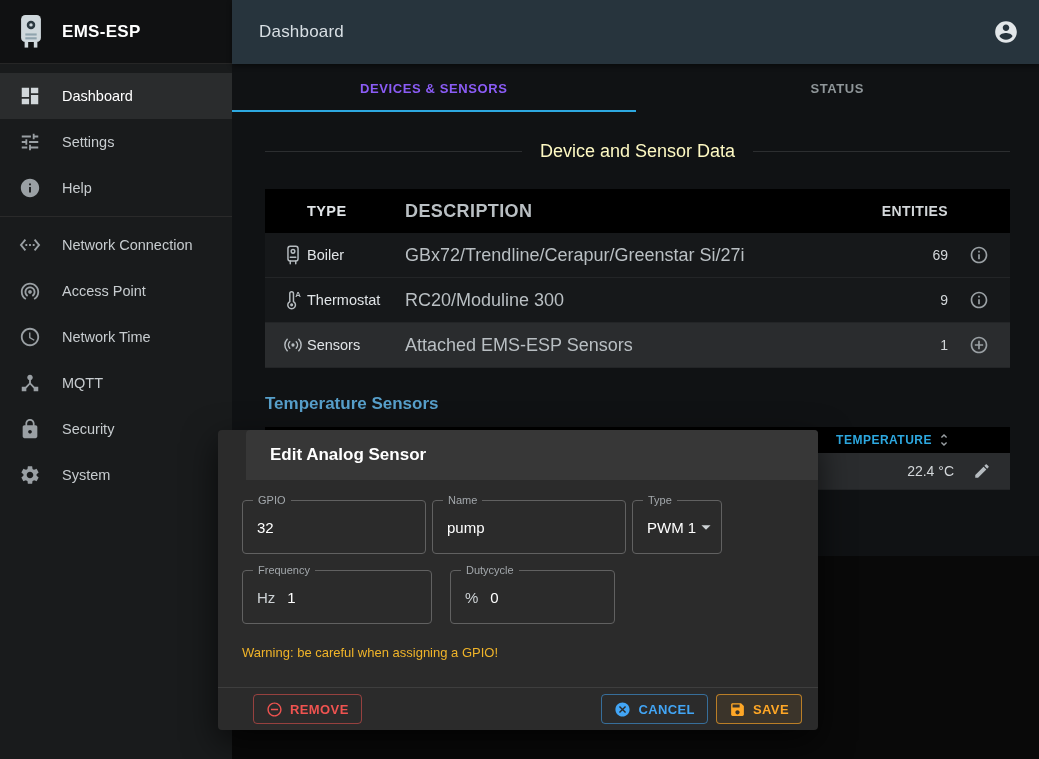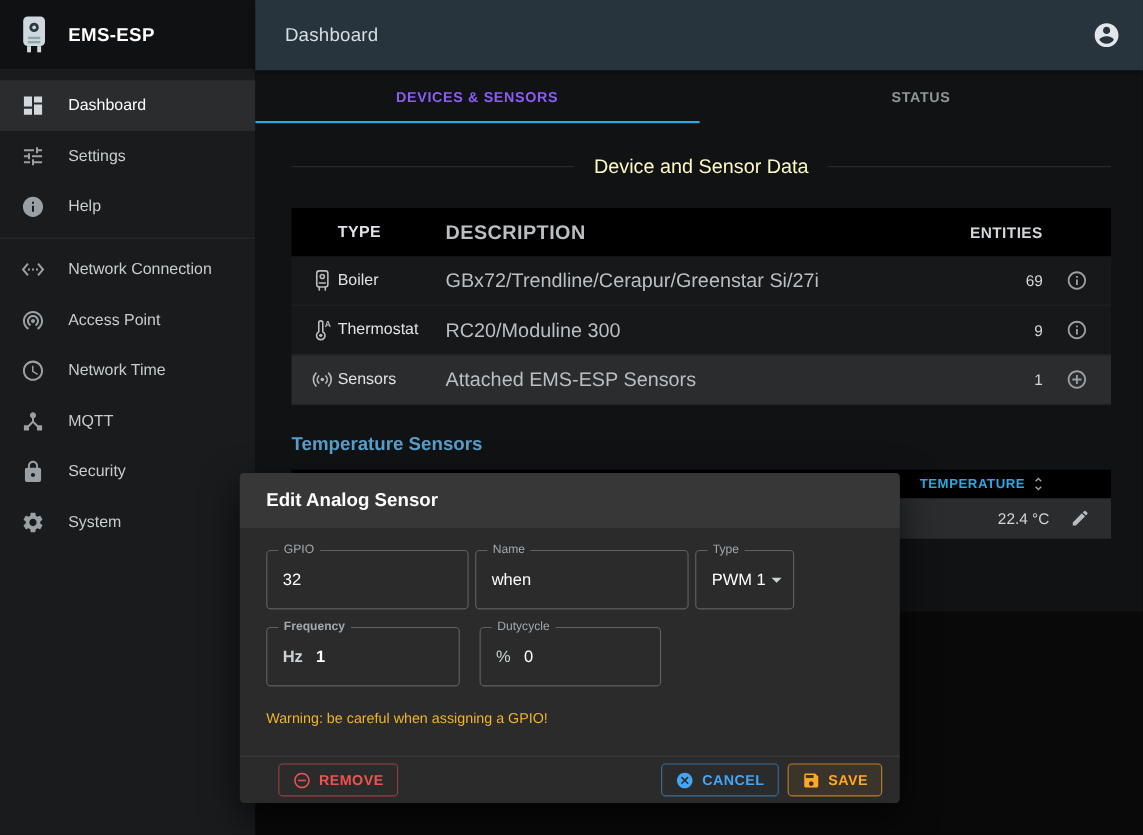--- a/index.html
+++ b/index.html
@@ -58,32 +58,32 @@
   .temp-head { background:#000; height:26px; display:flex; align-items:center; justify-content:flex-end; font-size:12px; font-weight:bold; color:#2da8e0; letter-spacing:.5px; }
   .sort-icon { width:16px; height:16px; color:#9aa0a4; margin:0 2px 0 4px; cursor:pointer; }
   .sort-icon svg { width:100%; height:100%; }
   .temp-head .col-act, .temp-row .col-act { width:56px; }
   .temp-row { background:#2a2c2e; height:37px; display:flex; align-items:center; justify-content:flex-end; border-bottom:1px solid #232527; font-size:14px; color:#d3d7da; cursor:pointer; }
   .edit-icon { width:18px; height:18px; color:#b6bcc0; cursor:pointer; }
   .edit-icon svg { width:100%; height:100%; }
 
   
   .dialog { position:absolute; left:218px; top:430px; width:600px; height:300px; background:#2b2b2b; border-radius:4px; box-shadow:0 12px 34px rgba(0,0,0,.65); z-index:10; }
-  .dialog-title { height:50px; background:#373737; border-radius:4px 4px 0 0; display:flex; align-items:center; padding:0 24px; font-size:17px; font-weight:bold; color:#fff; }
+  .dialog-title { height:50px; background:#373737; border-radius:4px 4px 0 0; display:flex; align-items:center; padding:0 24px; font-size:17px; font-weight:bold; color:#fff;margin-left:28px; }
   .dialog-body { padding:20px 24px 0 24px; }
   .frow { display:flex; gap:6px; }
   .frow2 { display:flex; gap:18px; margin-top:16px; }
   .field { position:relative; height:54px; border:1px solid #616161; border-radius:4px; display:flex; align-items:center; padding:0 14px; }
   .field .flabel { position:absolute; top:-7px; left:10px; font-size:11px; color:#a3a8ac; background:#2b2b2b; padding:0 5px; }
   .fvalue { font-size:15px; color:#fff; }
   .fprefix { font-size:15px; color:#cdd2d5; margin-right:12px; }
   .f-gpio { width:184px; }
   .f-name { width:194px; }
   .f-type { width:90px; cursor:pointer; }
-  .f-freq { width:176px;font-weight:bold; }
+  .f-freq { width:190px; }
   .f-duty { width:165px; }
   .caret { position:absolute; right:4px; top:50%; transform:translateY(-50%); width:22px; height:22px; color:#cdd2d5; }
   .caret svg { width:100%; height:100%; }
   .warning { margin-top:21px; font-size:13px; color:#f0b429; }
   .dialog-actions { position:absolute; bottom:0; left:0; width:100%; height:43px; border-top:1px solid #3e3e3e; display:flex; align-items:center; padding:0 8px 0 24px; gap:8px; }
   .btn { height:30px; display:flex; align-items:center; gap:7px; border-radius:4px; padding:0 12px; font-size:13px; font-weight:bold; letter-spacing:.4px; cursor:pointer; background:transparent; }
   .btn svg { width:17px; height:17px; }
   .btn-remove { color:#ef5350; border:1px solid rgba(239,83,80,.55);margin-left:11px; }
   .btn-cancel { color:#42a5f5; border:1px solid rgba(66,165,245,.55); }
   .btn-save { color:#ffa726; border:1px solid rgba(255,167,38,.65); background:rgba(255,167,38,.08); margin-right:8px; }
@@ -291,21 +291,21 @@
 <div class="dialog">
   <div class="dialog-title">Edit Analog Sensor</div>
   <div class="dialog-body">
     <div class="frow">
       <div class="field f-gpio">
         <span class="flabel">GPIO</span>
         <span class="fvalue">32</span>
       </div>
       <div class="field f-name">
         <span class="flabel">Name</span>
-        <span class="fvalue">when</span>
+        <span class="fvalue">pump</span>
       </div>
       <div class="field f-type">
         <span class="flabel">Type</span>
         <span class="fvalue">PWM 1</span>
         <span class="caret"><svg viewBox="0 0 24 24" fill="currentColor">
               <path d="M7 10l5 5 5-5z"></path>
             </svg></span>
       </div>
     </div>
     <div class="frow2">

